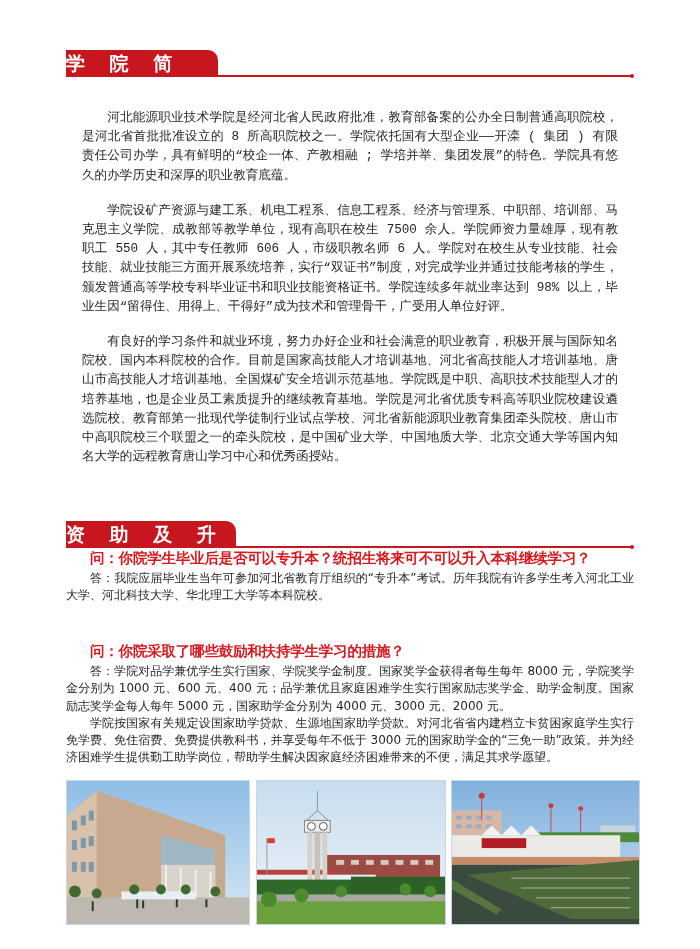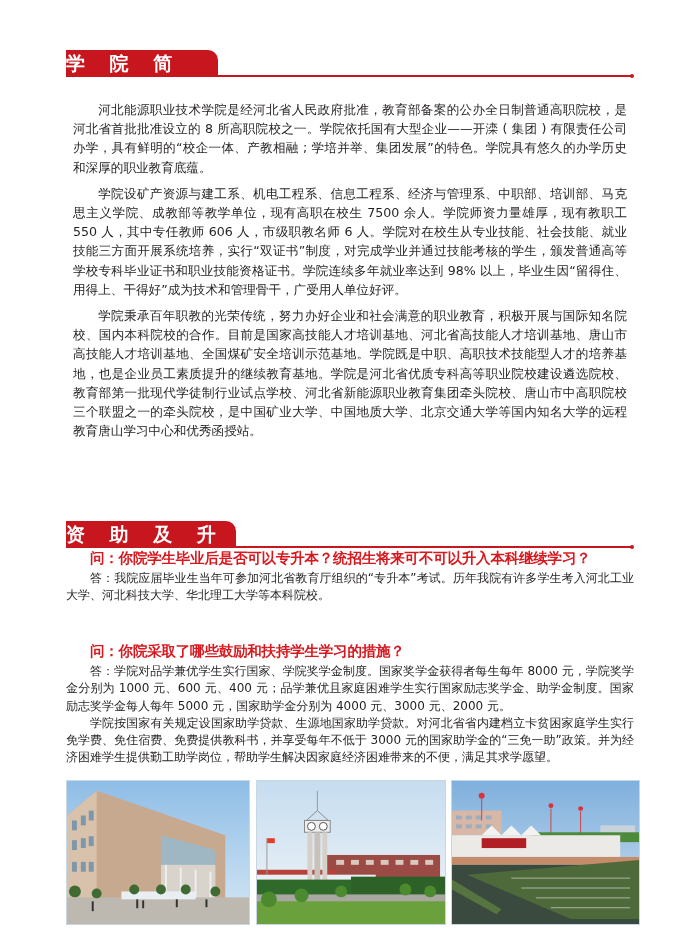--- a/index.html
+++ b/index.html
@@ -5,41 +5,41 @@
   html, body { margin: 0; padding: 0; background: #ffffff; }
   body { width: 700px; height: 949px; position: relative; overflow: hidden;
          font-family: "DejaVu Sans", "Liberation Sans", sans-serif; color: #231f20; }
   .section-header { position: absolute; left: 66px; width: 568px; height: 28px; }
   .section-tab { position: absolute; left: 0; top: 0; height: 26px; background: #c8161e;
                  border-top-right-radius: 10px; color: #fff; font-weight: bold;
                  font-size: 19px; letter-spacing: 9px; line-height: 26px; box-sizing: border-box; }
   .section-line { position: absolute; left: 0; right: 2px; top: 25px; height: 2px; background: #c8161e; }
   .section-dot { position: absolute; right: 0; top: 24px; width: 4px; height: 4px; border-radius: 50%; background: #c8161e; }
   .body-text { position: absolute; left: 66px; width: 568px; font-size: 12.6px; line-height: 19.2px; text-align: justify; }
-  .body-text p { margin: 7px; text-indent: 2em; }
+  .body-text p { margin: 16px; text-indent: 2em; font-family: Liberation Mono, monospace; }
   .qa { position: absolute; left: 66px; width: 568px; }
   .question { color: #d7191f; font-weight: bold; font-size: 14.5px; line-height: 20px; padding-left: 24px; margin: 0 0 2px 0; letter-spacing: -0.2px; }
   .answer { font-size: 12px; line-height: 17.3px; text-align: justify; margin: 0; }
   .answer p { margin: 0; text-indent: 2em; }
   .photo { position: absolute; top: 780px; height: 145px; overflow: hidden; border: 1px solid #c9d6e3; box-sizing: border-box; }
   .photo svg { display: block; width: 100%; height: 100%; }
 </style>
 </head>
 <body>
 
 <div class="section-header" style="top:50px;">
   <div class="section-tab" style="width:152px;">学 院 简 介</div>
   <div class="section-line"></div>
   <div class="section-dot"></div>
 </div>
 
 <div class="body-text" style="top:93px;">
   <p>河北能源职业技术学院是经河北省人民政府批准，教育部备案的公办全日制普通高职院校，是河北省首批批准设立的 8 所高职院校之一。学院依托国有大型企业——开滦 ( 集团 ) 有限责任公司办学，具有鲜明的“校企一体、产教相融 ; 学培并举、集团发展”的特色。学院具有悠久的办学历史和深厚的职业教育底蕴。</p>
   <p>学院设矿产资源与建工系、机电工程系、信息工程系、经济与管理系、中职部、培训部、马克思主义学院、成教部等教学单位，现有高职在校生 7500 余人。学院师资力量雄厚，现有教职工 550 人，其中专任教师 606 人，市级职教名师 6 人。学院对在校生从专业技能、社会技能、就业技能三方面开展系统培养，实行“双证书”制度，对完成学业并通过技能考核的学生，颁发普通高等学校专科毕业证书和职业技能资格证书。学院连续多年就业率达到 98% 以上，毕业生因“留得住、用得上、干得好”成为技术和管理骨干，广受用人单位好评。</p>
-  <p>学院秉承百年职教的光荣传统，努力办好企业和社会满意的职业教育，积极开展与国际知名院校、国内本科院校的合作。目前是国家高技能人才培训基地、河北省高技能人才培训基地、唐山市高技能人才培训基地、全国煤矿安全培训示范基地。学院既是中职、高职技术技能型人才的培养基地，也是企业员工素质提升的继续教育基地。学院是河北省优质专科高等职业院校建设遴选院校、教育部第一批现代学徒制行业试点学校、河北省新能源职业教育集团牵头院校、唐山市中高职院校三个联盟之一的牵头院校，是中国矿业大学、中国地质大学、北京交通大学等国内知名大学的远程教育唐山学习中心和优秀函授站。</p>
+  <p>有良好的学习条件和就业环境，努力办好企业和社会满意的职业教育，积极开展与国际知名院校、国内本科院校的合作。目前是国家高技能人才培训基地、河北省高技能人才培训基地、唐山市高技能人才培训基地、全国煤矿安全培训示范基地。学院既是中职、高职技术技能型人才的培养基地，也是企业员工素质提升的继续教育基地。学院是河北省优质专科高等职业院校建设遴选院校、教育部第一批现代学徒制行业试点学校、河北省新能源职业教育集团牵头院校、唐山市中高职院校三个联盟之一的牵头院校，是中国矿业大学、中国地质大学、北京交通大学等国内知名大学的远程教育唐山学习中心和优秀函授站。</p>
 </div>
 
 <div class="section-header" style="top:473px;margin-top:48px;">
   <div class="section-tab" style="width:170px;">资 助 及 升 学</div>
   <div class="section-line"></div>
   <div class="section-dot"></div>
 </div>
 
 <div class="qa" style="top:548px;">
   <p class="question">问：你院学生毕业后是否可以专升本？统招生将来可不可以升入本科继续学习？</p>

